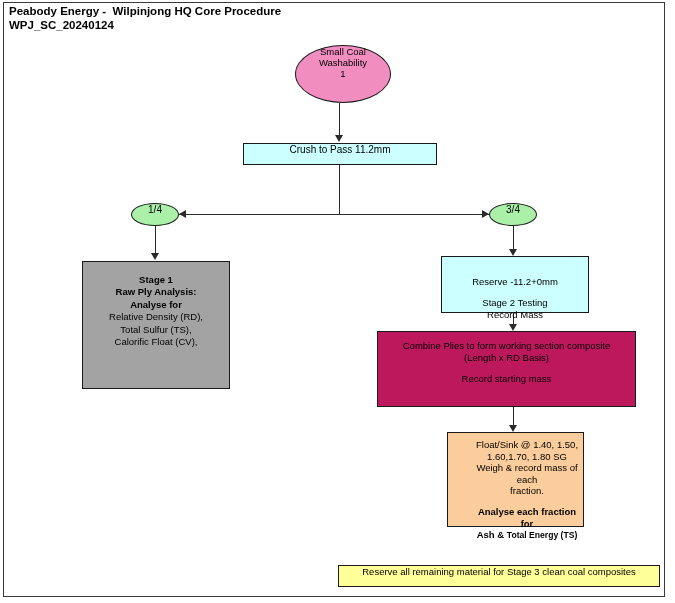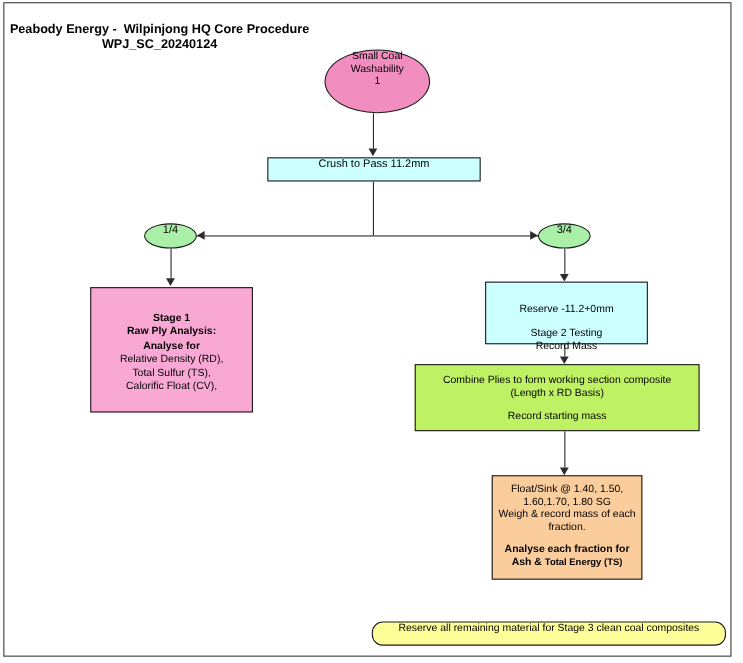--- a/index.html
+++ b/index.html
@@ -19,23 +19,22 @@
     position:absolute;
     left:3px; top:2px;
     width:662px; height:595px;
     border:1px solid #3a3a3a;
     box-sizing:border-box;
     background:transparent;
   }
   
   #title-block{
     position:absolute;
-    left:9px; top:20px;
+    left:9px; top:4px;
     line-height:14px;
-    text-align:center;
   }
   #title-block div{
     font-size:11.5px;
     font-weight:bold;
     color:#000000;
     white-space:pre;
   }
   
   .node{
     position:absolute;
@@ -69,57 +68,57 @@
     left:131px; top:203px; width:48px; height:23px;
     background:#AAF0A8;
     font-size:10px;
   }
   #n-threequarter{
     left:489px; top:203px; width:48px; height:23px;
     background:#AAF0A8;
     font-size:10px;
   }
   #n-stage1{
-    left:82px; top:261px; width:148px; height:114px;
-    background:#f9a8d4;
+    left:82px; top:261px; width:148px; height:128px;
+    background:#a3a3a3;
     font-size:9.5px;
     line-height:12.4px;
     align-items:flex-start;
-    padding-top:22px;
+    padding-top:12px;
   }
   #n-reserve{
     left:441px; top:256px; width:148px; height:57px;
     background:#CCFFFF;
     font-size:9.5px;
     line-height:12px;
     align-items:flex-start;
     padding-top:19px;
   }
   #n-combine{
-    left:377px; top:331px; width:259px; height:61px;
-    background:#bef264;
+    left:377px; top:331px; width:259px; height:76px;
+    background:#be185d;
     font-size:9.5px;
     line-height:12px;
     align-items:flex-start;
     padding-top:8px;
   }
   #n-floatsink{
     left:447px; top:432px; width:137px; height:95px;
     background:#FBCD9C;
     font-size:9.5px;
     line-height:11.6px;
     align-items:flex-start;
     padding-top:6px;
+    padding-left:23px;
   }
   #n-floatsink .small{ font-size:8.6px; }
   #n-bottom{
     left:338px; top:565px; width:322px; height:22px;
     background:#FFFF99;
     font-size:9.5px;
-    border-radius:10px;
   }
 
   
   .line{
     position:absolute;
     background:#2b2b2b;
   }
   .vline{ width:1px; }
   .hline{ height:1px; }
   .arrow-down{

